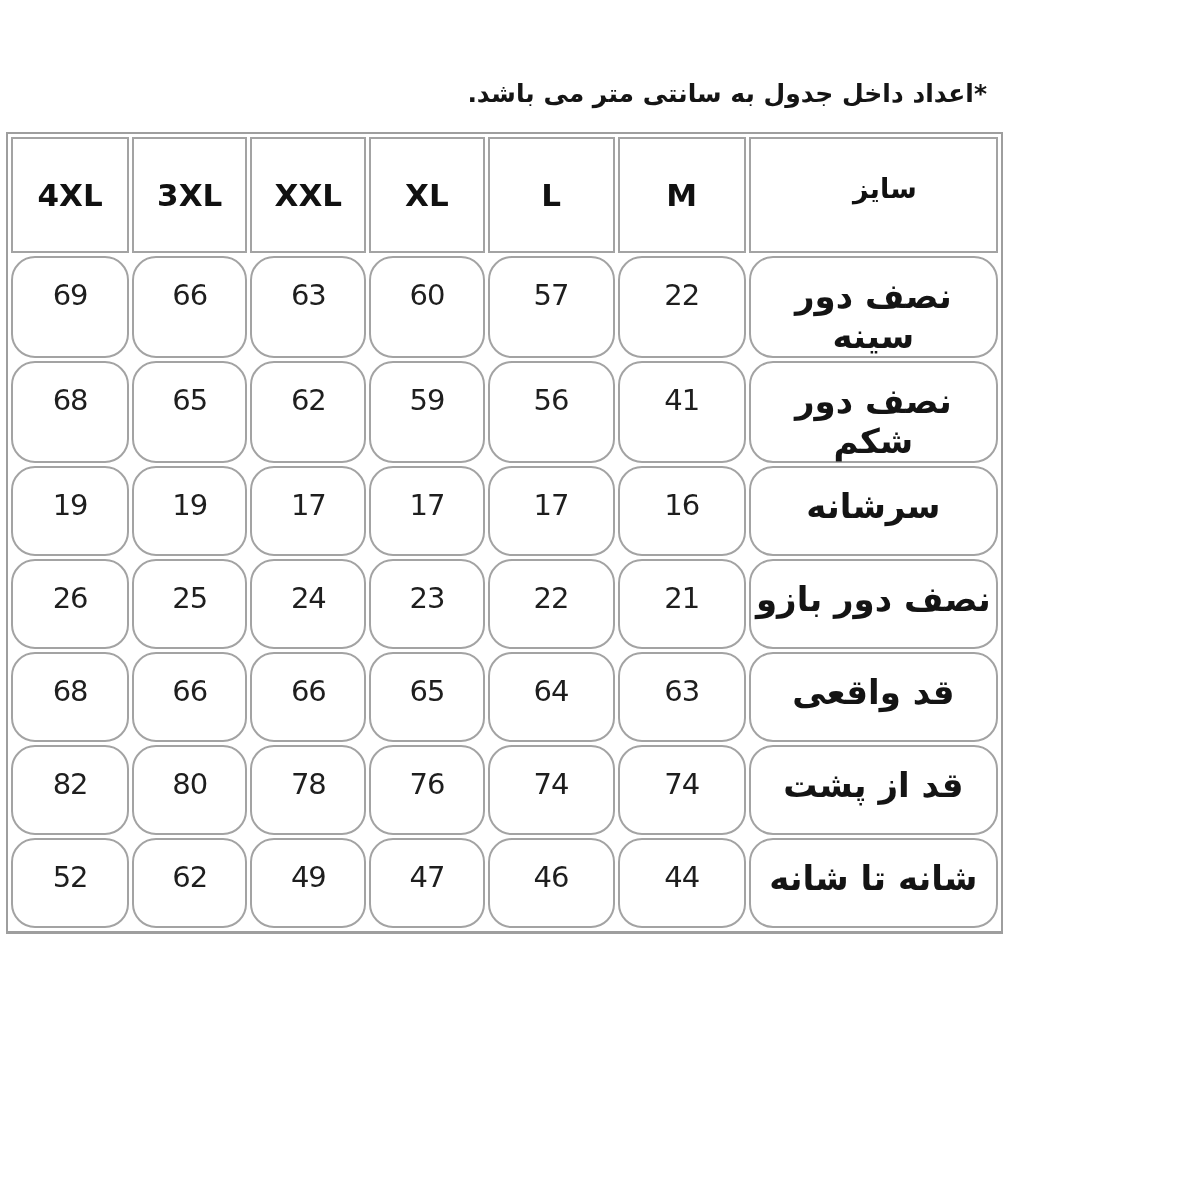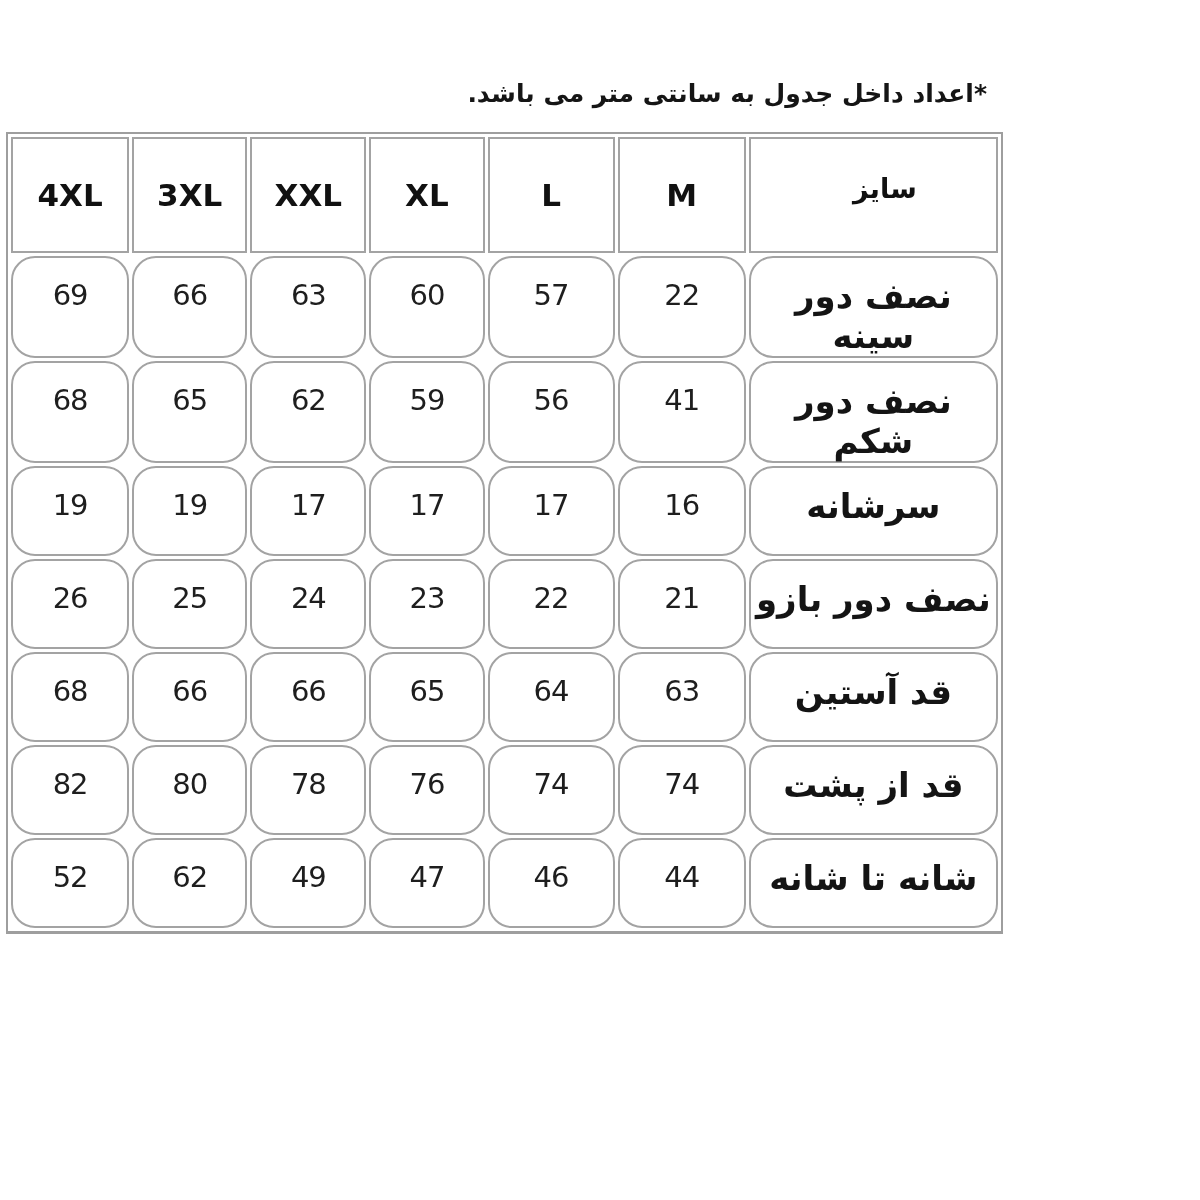--- a/index.html
+++ b/index.html
@@ -154,21 +154,21 @@
         <tr>
           <th class="row-label">نصف دور بازو</th>
           <td class="num-cell">21</td>
           <td class="num-cell">22</td>
           <td class="num-cell">23</td>
           <td class="num-cell">24</td>
           <td class="num-cell">25</td>
           <td class="num-cell">26</td>
         </tr>
         <tr>
-          <th class="row-label">قد آستین</th>
+          <th class="row-label">قد واقعی</th>
           <td class="num-cell">63</td>
           <td class="num-cell">64</td>
           <td class="num-cell">65</td>
           <td class="num-cell">66</td>
           <td class="num-cell">66</td>
           <td class="num-cell">68</td>
         </tr>
         <tr>
           <th class="row-label">قد از پشت</th>
           <td class="num-cell">74</td>

